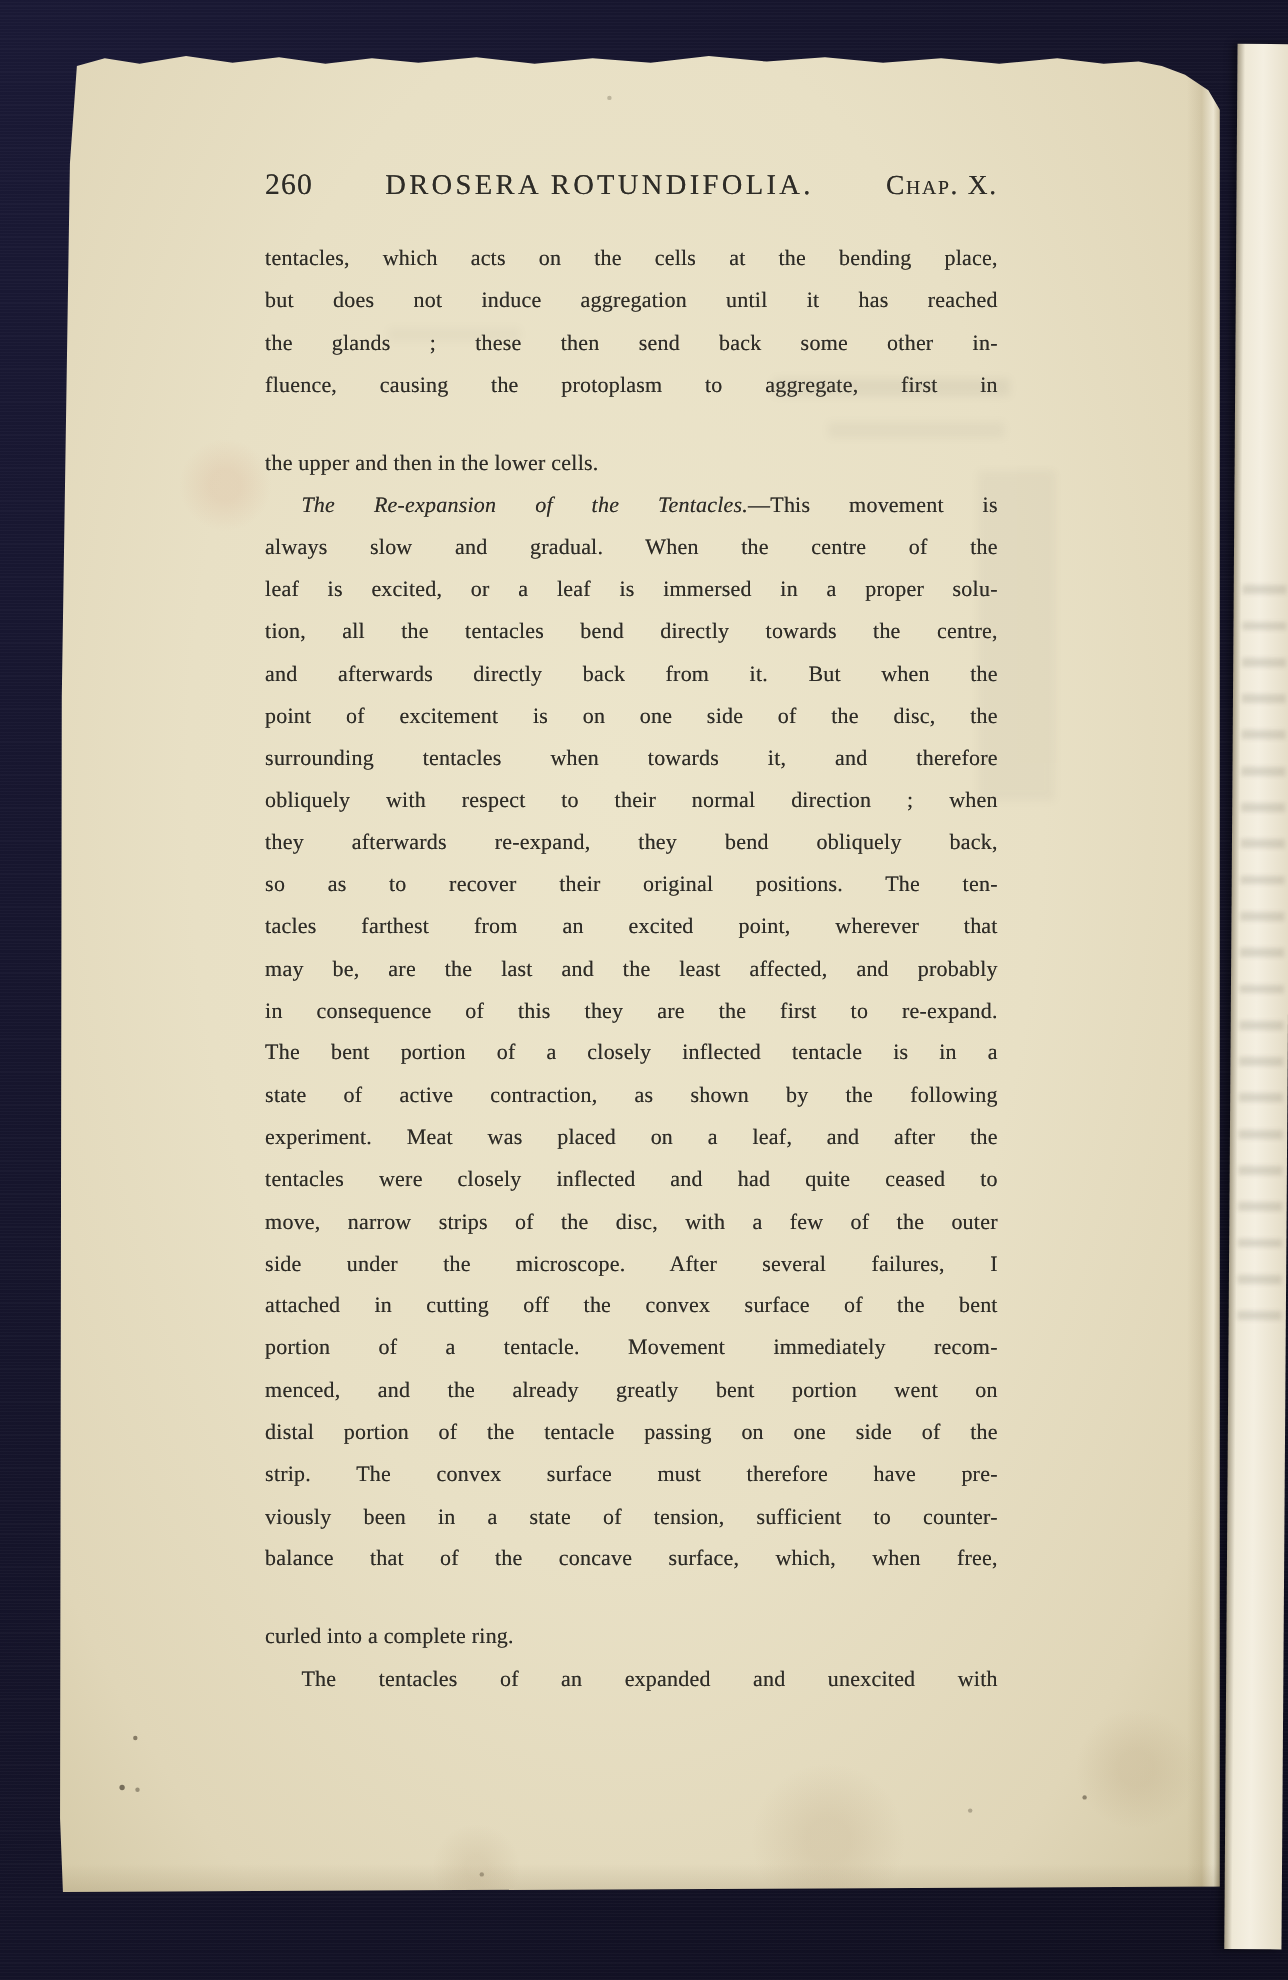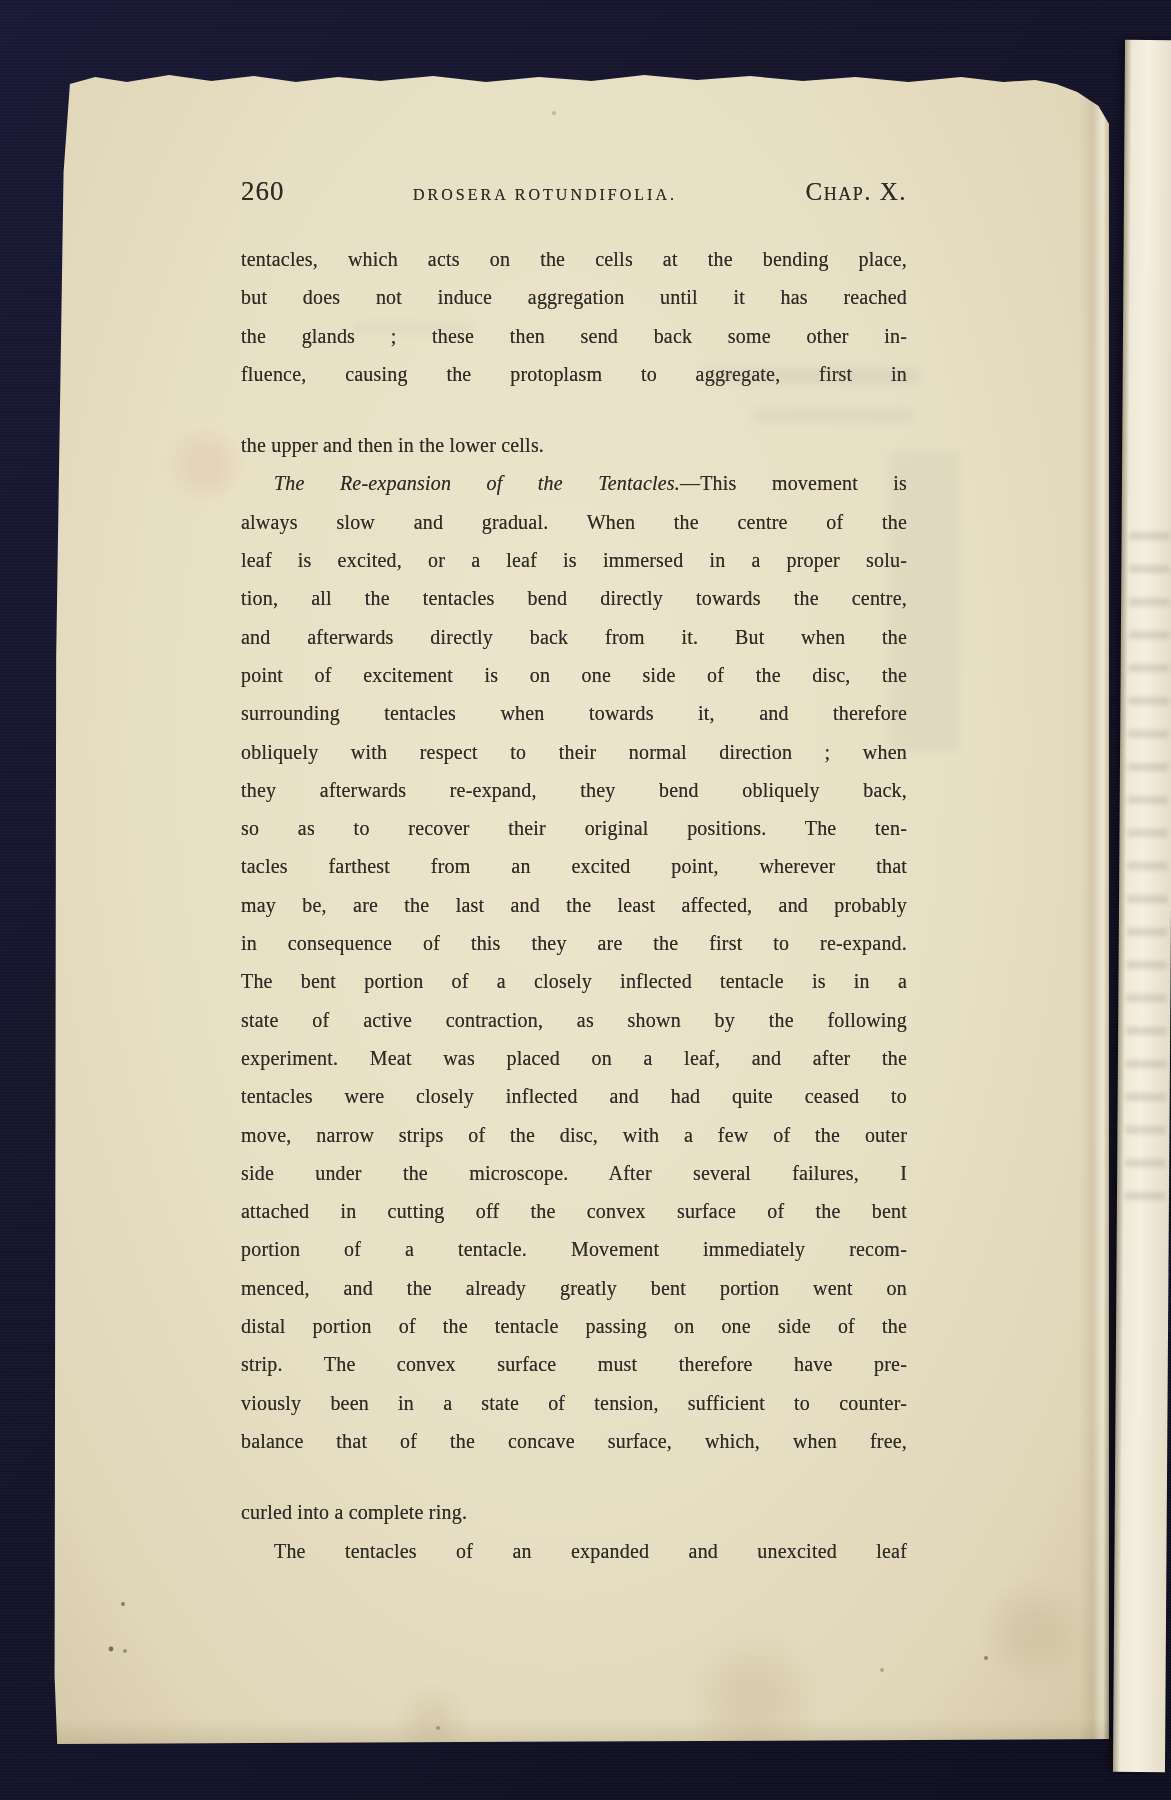--- a/index.html
+++ b/index.html
@@ -10,21 +10,21 @@
   }
   
   .backdrop{
     position:absolute;inset:0;
     background:
       repeating-linear-gradient(0deg, rgba(255,255,255,0.025) 0 1px, rgba(0,0,0,0) 1px 3px),
       linear-gradient(125deg,#1a1935 0%,#15142a 40%,#100f20 100%);
   }
   
   .page{
-    position:absolute;left:53px;top:72px;width:1056px;height:1672px;
+    position:absolute;left:53px;top:48px;width:1056px;height:1672px;
     background:
       radial-gradient(circle at 152px 393px, rgba(205,150,120,0.16) 0 14px, rgba(205,150,120,0) 42px),
       radial-gradient(circle at 700px 1625px, rgba(150,120,80,0.13) 0 20px, rgba(150,120,80,0) 70px),
       radial-gradient(circle at 980px 1560px, rgba(150,120,80,0.12) 0 16px, rgba(150,120,80,0) 55px),
       radial-gradient(circle at 380px 1650px, rgba(140,110,70,0.10) 0 10px, rgba(140,110,70,0) 40px),
       radial-gradient(ellipse at 48% 40%, #ece5cb 0%, #e8e0c5 50%, #e0d6b8 82%, #d2c7a4 100%);
     clip-path:polygon(
       1.6% 12px, 4% 5px, 7% 10px, 11% 3px, 15% 9px, 19% 4px, 23% 10px, 27% 5px,
       31% 9px, 36% 4px, 41% 10px, 46% 5px, 51% 9px, 56% 3px, 61% 8px, 66% 4px,
       71% 9px, 76% 5px, 81% 10px, 86% 5px, 90% 10px, 93% 8px, 95% 12px, 97% 20px,
@@ -75,21 +75,21 @@
       828px 1597px 0 1px rgba(60,50,35,0.3),
       500px 40px 0 1px rgba(60,50,35,0.25);
   }
   
   .header{
     position:absolute;left:188px;top:104px;width:666px;
     display:flex;align-items:baseline;
     text-shadow:0 0 0.6px rgba(40,38,34,0.7);
   }
   .pagenum{font-size:27px;letter-spacing:1px;}
-  .running{flex:1;text-align:center;font-size:16px;letter-spacing:3px;}
+  .running{flex:1;text-align:center;font-size:26px;letter-spacing:3px;}
   .chap{font-size:25px;font-variant:small-caps;letter-spacing:1.5px;}
   
   .pbody{
     position:absolute;left:188px;top:168px;width:666px;
     font-size:20px;letter-spacing:0.2px;
     text-shadow:0 0 0.6px rgba(40,38,34,0.65);
   }
   .tline{
     height:38.3px;line-height:38.3px;
     text-align:justify;text-align-last:justify;
@@ -137,21 +137,21 @@
       <div class="tline"><span class="">move, narrow strips of the disc, with a few of the outer</span></div>
       <div class="tline"><span class="">side under the microscope. After several failures, I</span></div>
       <div class="tline"><span class="">attached in cutting off the convex surface of the bent</span></div>
       <div class="tline"><span class="">portion of a tentacle. Movement immediately recom-</span></div>
       <div class="tline"><span class="">menced, and the already greatly bent portion went on</span></div>
       <div class="tline"><span class="">distal portion of the tentacle passing on one side of the</span></div>
       <div class="tline"><span class="">strip. The convex surface must therefore have pre-</span></div>
       <div class="tline"><span class="">viously been in a state of tension, sufficient to counter-</span></div>
       <div class="tline"><span class="">balance that of the concave surface, which, when free,</span></div>
       <div class="tline nofill"><span class="">curled into a complete ring.</span></div>
-      <div class="tline indent"><span class="">The tentacles of an expanded and unexcited leaf</span></div>
+      <div class="tline indent"><span class="">The tentacles of an expanded and unexcited with</span></div>
     </div>
 
   <div class="ghost g1"></div>
   <div class="ghost g2"></div>
   <div class="ghost g3"></div>
   <div class="ghost g4"></div>
   <div class="specks"></div>
   <div class="page-fold"></div>
   <div class="page-bottom-shade"></div>
 </div>

